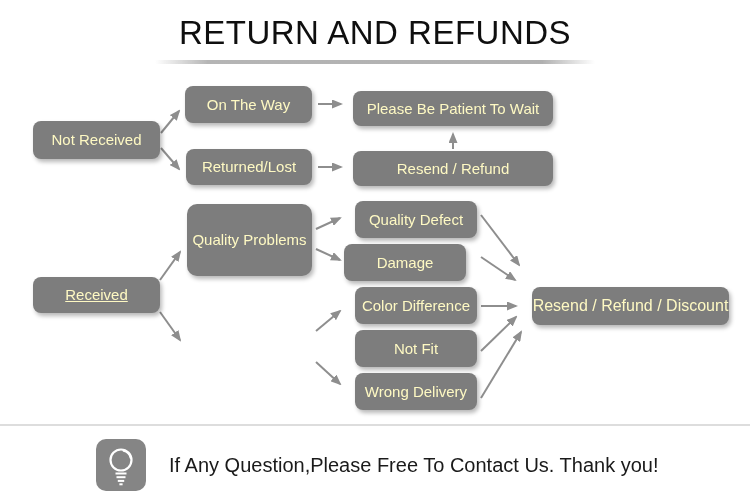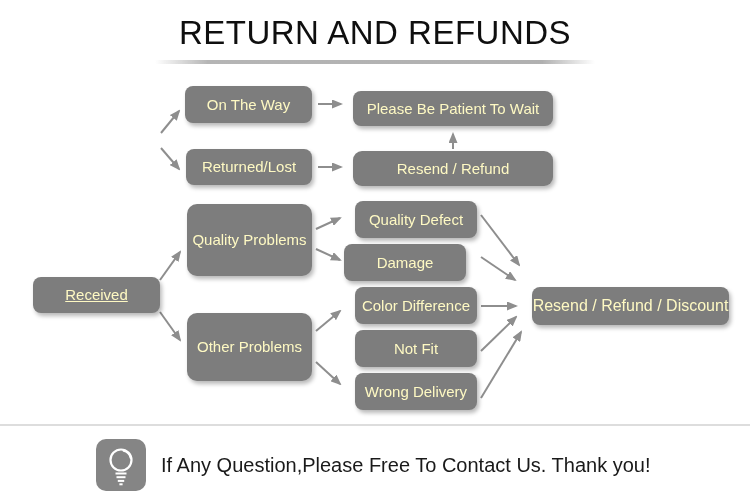--- a/index.html
+++ b/index.html
@@ -20,38 +20,38 @@
   .node {
     position:absolute; background:#7d7d7d; color:#fef9c3;
     display:flex; align-items:center; justify-content:center; text-align:center;
     border-radius:8px; font-size:15px; line-height:1.15;
     box-shadow:2px 3px 4px rgba(0,0,0,0.28);
   }
   #n-not-received   { left:33px;  top:121px; width:127px; height:38px; }
   #n-on-the-way     { left:185px; top:86px;  width:127px; height:37px; }
   #n-returned-lost  { left:186px; top:149px; width:126px; height:36px; }
   #n-please-wait    { left:353px; top:91px;  width:200px; height:35px;text-align:center; }
-  #n-resend-refund  { left:353px; top:151px; width:200px; height:35px;border-radius:9px; }
+  #n-resend-refund  { left:353px; top:151px; width:200px; height:35px; }
   #n-received       { left:33px;  top:277px; width:127px; height:36px;text-decoration:underline; }
   #n-quality-problems { left:187px; top:204px; width:125px; height:72px; border-radius:10px; }
   #n-other-problems   { left:187px; top:313px; width:125px; height:68px; border-radius:10px; }
   #n-quality-defect   { left:355px; top:201px; width:122px; height:37px; }
   #n-damage           { left:344px; top:244px; width:122px; height:37px; }
   #n-color-difference { left:355px; top:287px; width:122px; height:37px; }
   #n-not-fit          { left:355px; top:330px; width:122px; height:37px; }
   #n-wrong-delivery   { left:355px; top:373px; width:122px; height:37px; }
   #n-discount         { left:532px; top:287px; width:197px; height:38px; font-size:16px; }
   #arrows { position:absolute; top:0; left:0; width:750px; height:430px; }
   .separator {
     position:absolute; top:424px; left:0; width:750px; height:2px; background:#dddddd;
   }
   .footer { position:absolute; top:438px; left:96px; width:620px; height:54px;
             display:flex; align-items:center; }
   .footer-icon { width:50px; height:52px; flex:0 0 auto; }
-  .footer-text { margin-left:15px; font-size:20px; color:#1a1a1a; white-space:nowrap; }
+  .footer-text { margin-left:23px; font-size:20px; color:#1a1a1a; white-space:nowrap; }
 </style>
 </head>
 <body>
 
 <div id="canvas">
 
   <div class="title">RETURN AND REFUNDS</div>
   <div class="title-underline"></div>
 
   <svg id="arrows" viewBox="0 0 750 430" xmlns="http://www.w3.org/2000/svg">
@@ -73,27 +73,27 @@
       <line x1="316" y1="331" x2="340" y2="311" marker-end="url(#ah)"></line>
       <line x1="316" y1="362" x2="340" y2="384" marker-end="url(#ah)"></line>
       <line x1="481" y1="215" x2="519" y2="265" marker-end="url(#ah)"></line>
       <line x1="481" y1="257" x2="515" y2="280" marker-end="url(#ah)"></line>
       <line x1="481" y1="306" x2="516" y2="306" marker-end="url(#ah)"></line>
       <line x1="481" y1="351" x2="516" y2="317" marker-end="url(#ah)"></line>
       <line x1="481" y1="398" x2="521" y2="332" marker-end="url(#ah)"></line>
     </g>
   </svg>
 
+  <div class="node" id="n-not-received">Not Received</div>
   <div class="node" id="n-on-the-way">On The Way</div>
   <div class="node" id="n-returned-lost">Returned/Lost</div>
   <div class="node" id="n-please-wait">Please Be Patient To Wait</div>
   <div class="node" id="n-resend-refund">Resend / Refund</div>
   <div class="node" id="n-received">Received</div>
   <div class="node" id="n-quality-problems">Quality Problems</div>
-  <div class="node" id="n-other-problems">Other Problems</div>
   <div class="node" id="n-quality-defect">Quality Defect</div>
   <div class="node" id="n-damage">Damage</div>
   <div class="node" id="n-color-difference">Color Difference</div>
   <div class="node" id="n-not-fit">Not Fit</div>
   <div class="node" id="n-wrong-delivery">Wrong Delivery</div>
   <div class="node" id="n-discount">Resend / Refund / Discount</div>
 
   <div class="separator"></div>
 
   <div class="footer">

